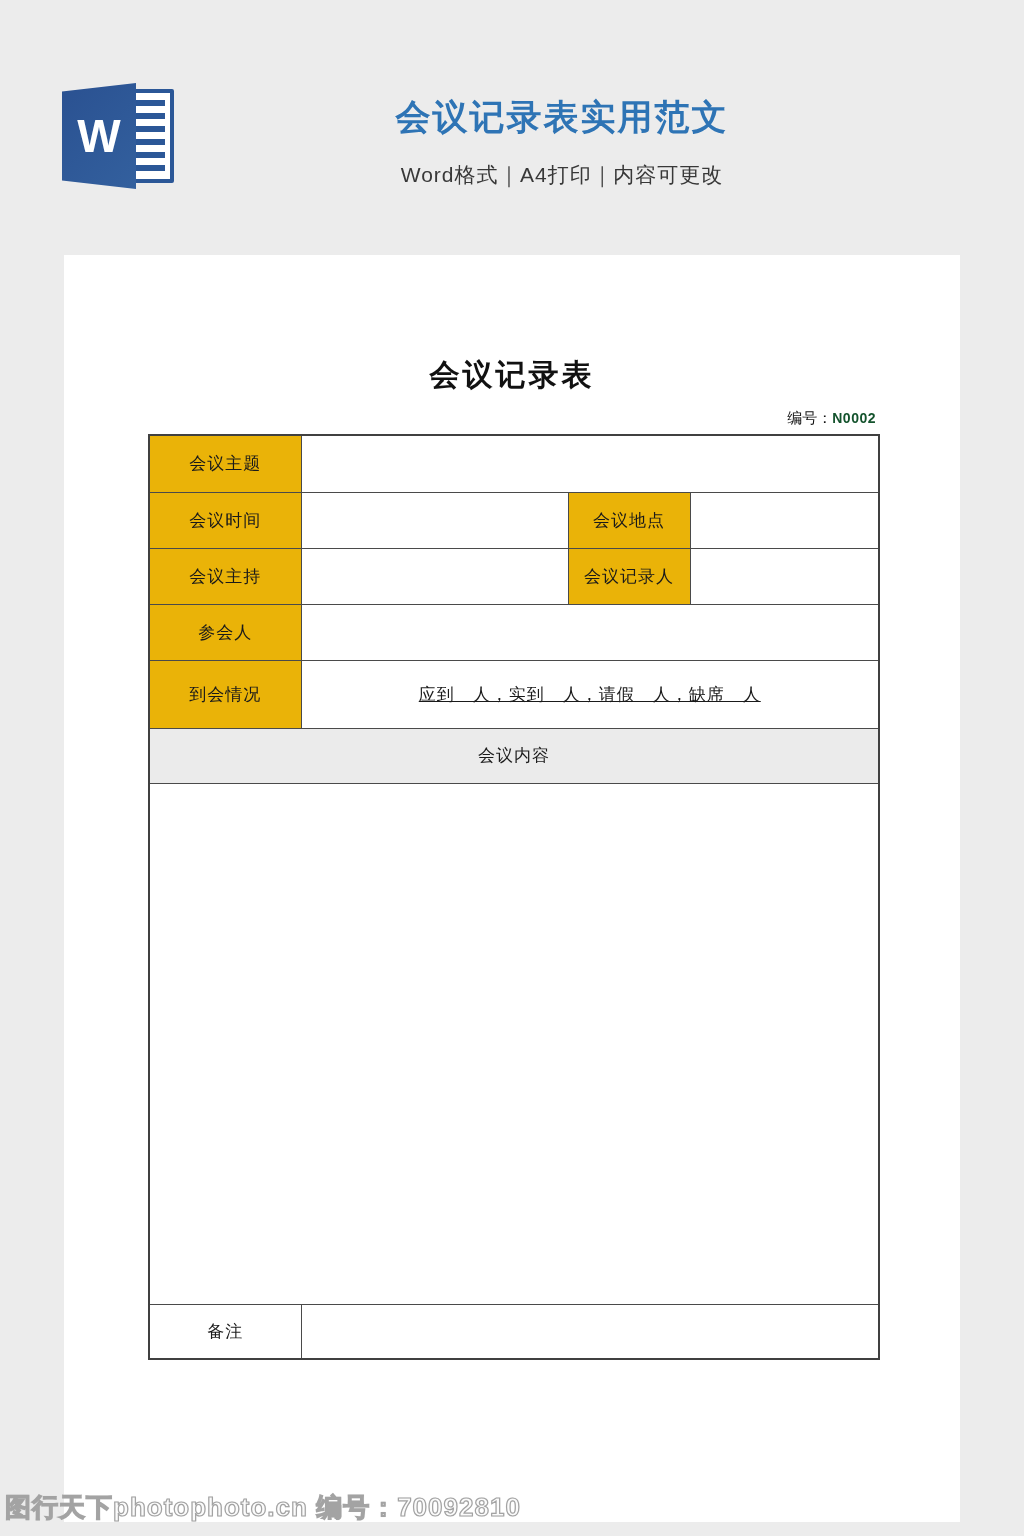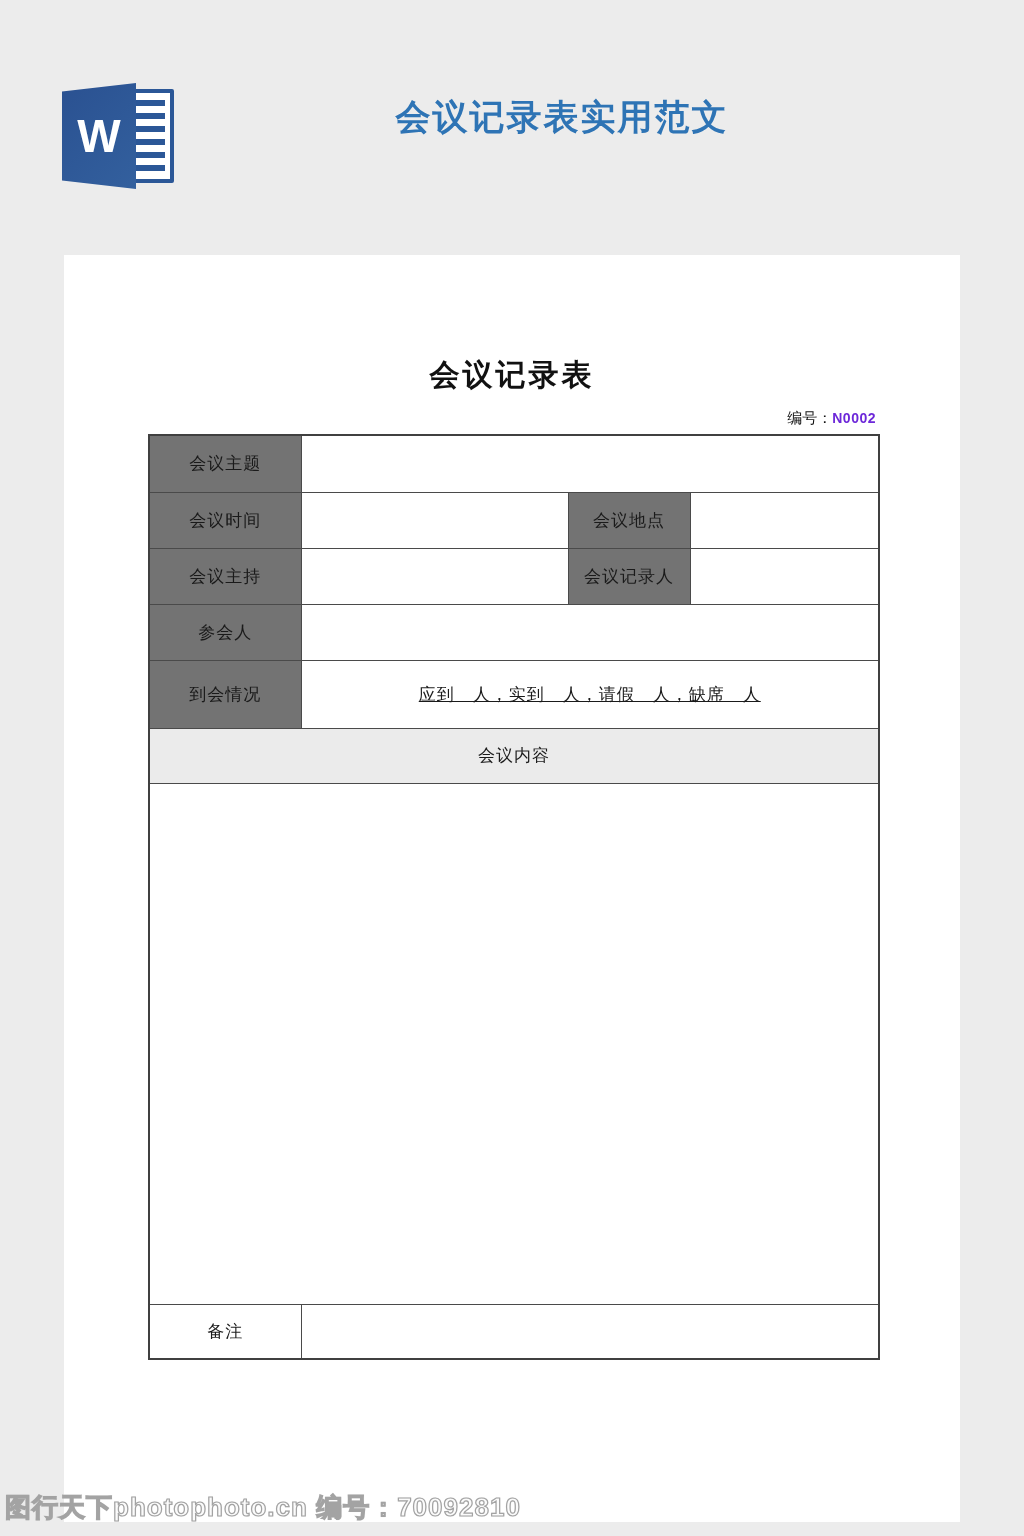--- a/index.html
+++ b/index.html
@@ -53,37 +53,37 @@
     position: absolute; left: 0; right: 0; top: 100px; text-align: center;
     font-family: "Liberation Serif", serif; font-weight: bold;
     font-size: 30px; color: #111111; letter-spacing: 3px;
   }
 
   .serial {
     position: absolute; top: 154px; right: 84px;
     font-family: "Liberation Serif", serif; font-size: 15px; color: #111111;
   }
   .serial .serial-value {
-    color: #6d28d9; font-family: "Liberation Sans", sans-serif;
+    color: #14532d; font-family: "Liberation Sans", sans-serif;
     font-weight: bold; font-size: 14px; letter-spacing: 0.5px;
   }
 
   
   table.meeting {
     position: absolute; left: 84px; top: 179px; width: 730px;
     border-collapse: collapse; table-layout: fixed;
     border: 2px solid #404040;
   }
   table.meeting td {
     border: 1.5px solid #4a4a4a;
     font-family: "Liberation Serif", serif;
     font-size: 17px; color: #1a1a1a;
     text-align: center; vertical-align: middle;
   }
-  td.lbl { background: #737373; letter-spacing: 1px; }
+  td.lbl { background: #eab308; letter-spacing: 1px; }
   td.lbl-plain { background: #ffffff; letter-spacing: 1px; }
   td.center-span { background: #ebebeb; letter-spacing: 1px; margin-left: 34px; }
   td.attendance-val { letter-spacing: 1px; white-space: pre-wrap; text-decoration: underline; }
 
   .r-topic     { height: 57px; }
   .r-time      { height: 56px; }
   .r-host      { height: 56px; }
   .r-attendees { height: 56px; padding-left: 12px; }
   .r-status    { height: 68px; }
   .r-content-h { height: 55px; }
@@ -107,20 +107,21 @@
   <div class="word-icon">
     <div class="icon-page">
       <div class="icon-lines"></div>
     </div>
     <div class="icon-panel">
       <span>W</span>
     </div>
   </div>
   <div class="header-text">
     <div class="header-title">会议记录表实用范文</div>
+    <div class="header-subtitle">Word格式｜A4打印｜内容可更改</div>
   </div>
 </div>
 
 <div class="page">
   <div class="doc-title">会议记录表</div>
 
   <div class="serial"><span>编号：</span><span class="serial-value">N0002</span></div>
 
   <table class="meeting">
     <colgroup>

